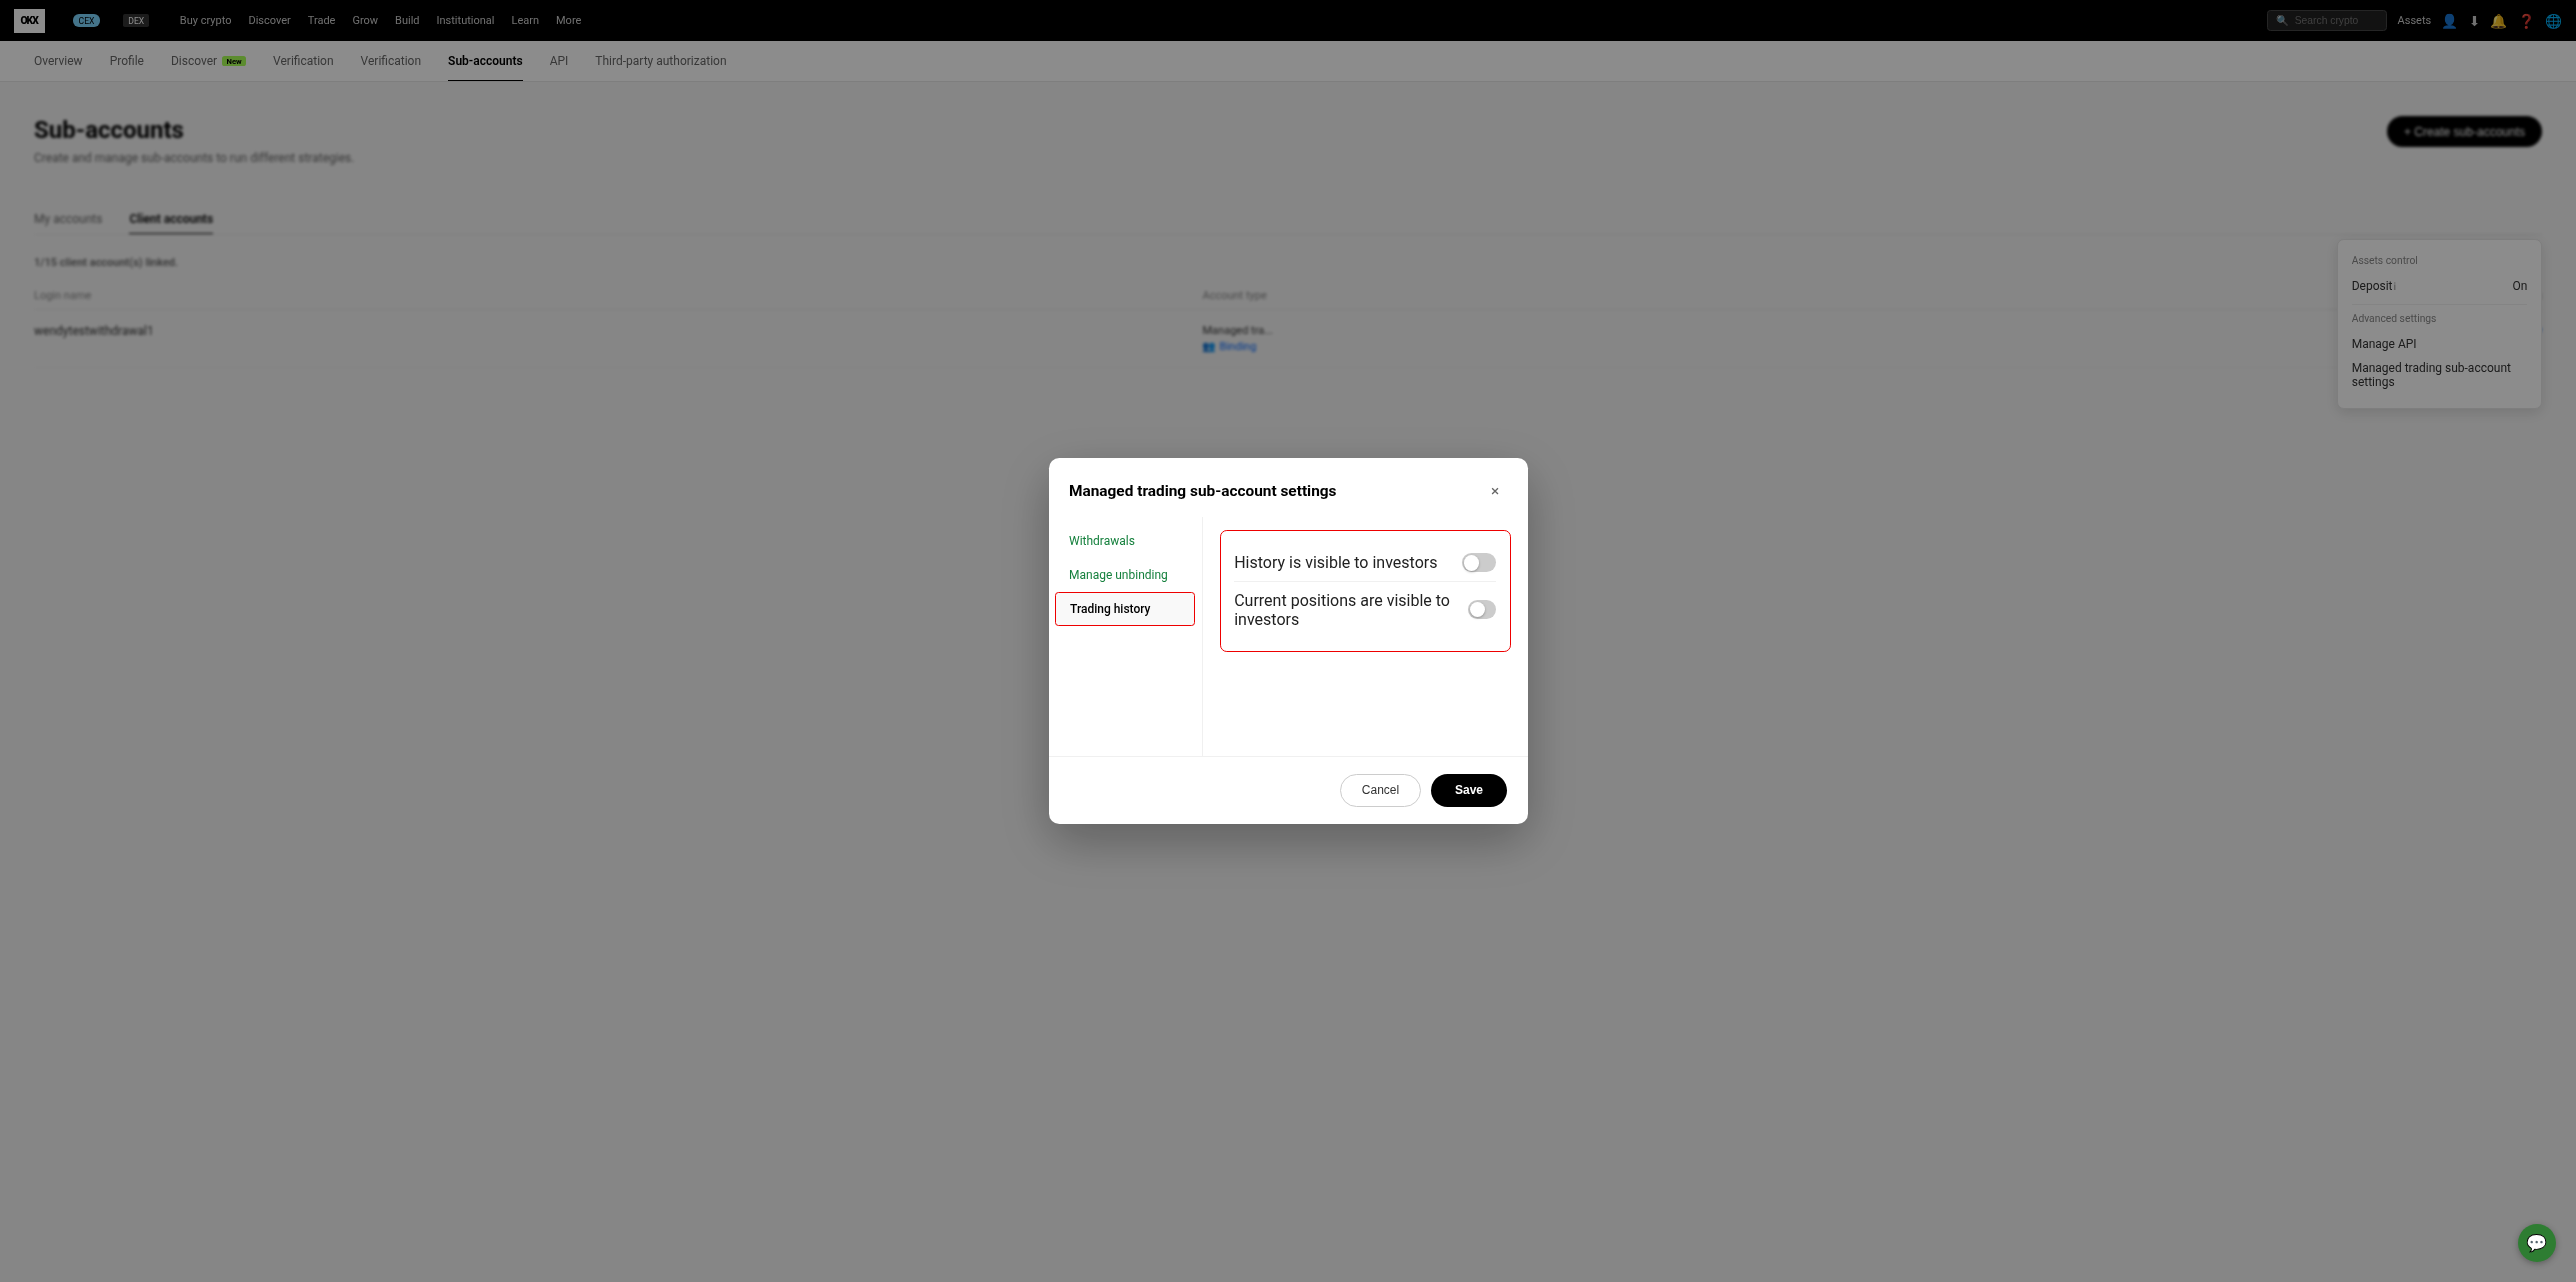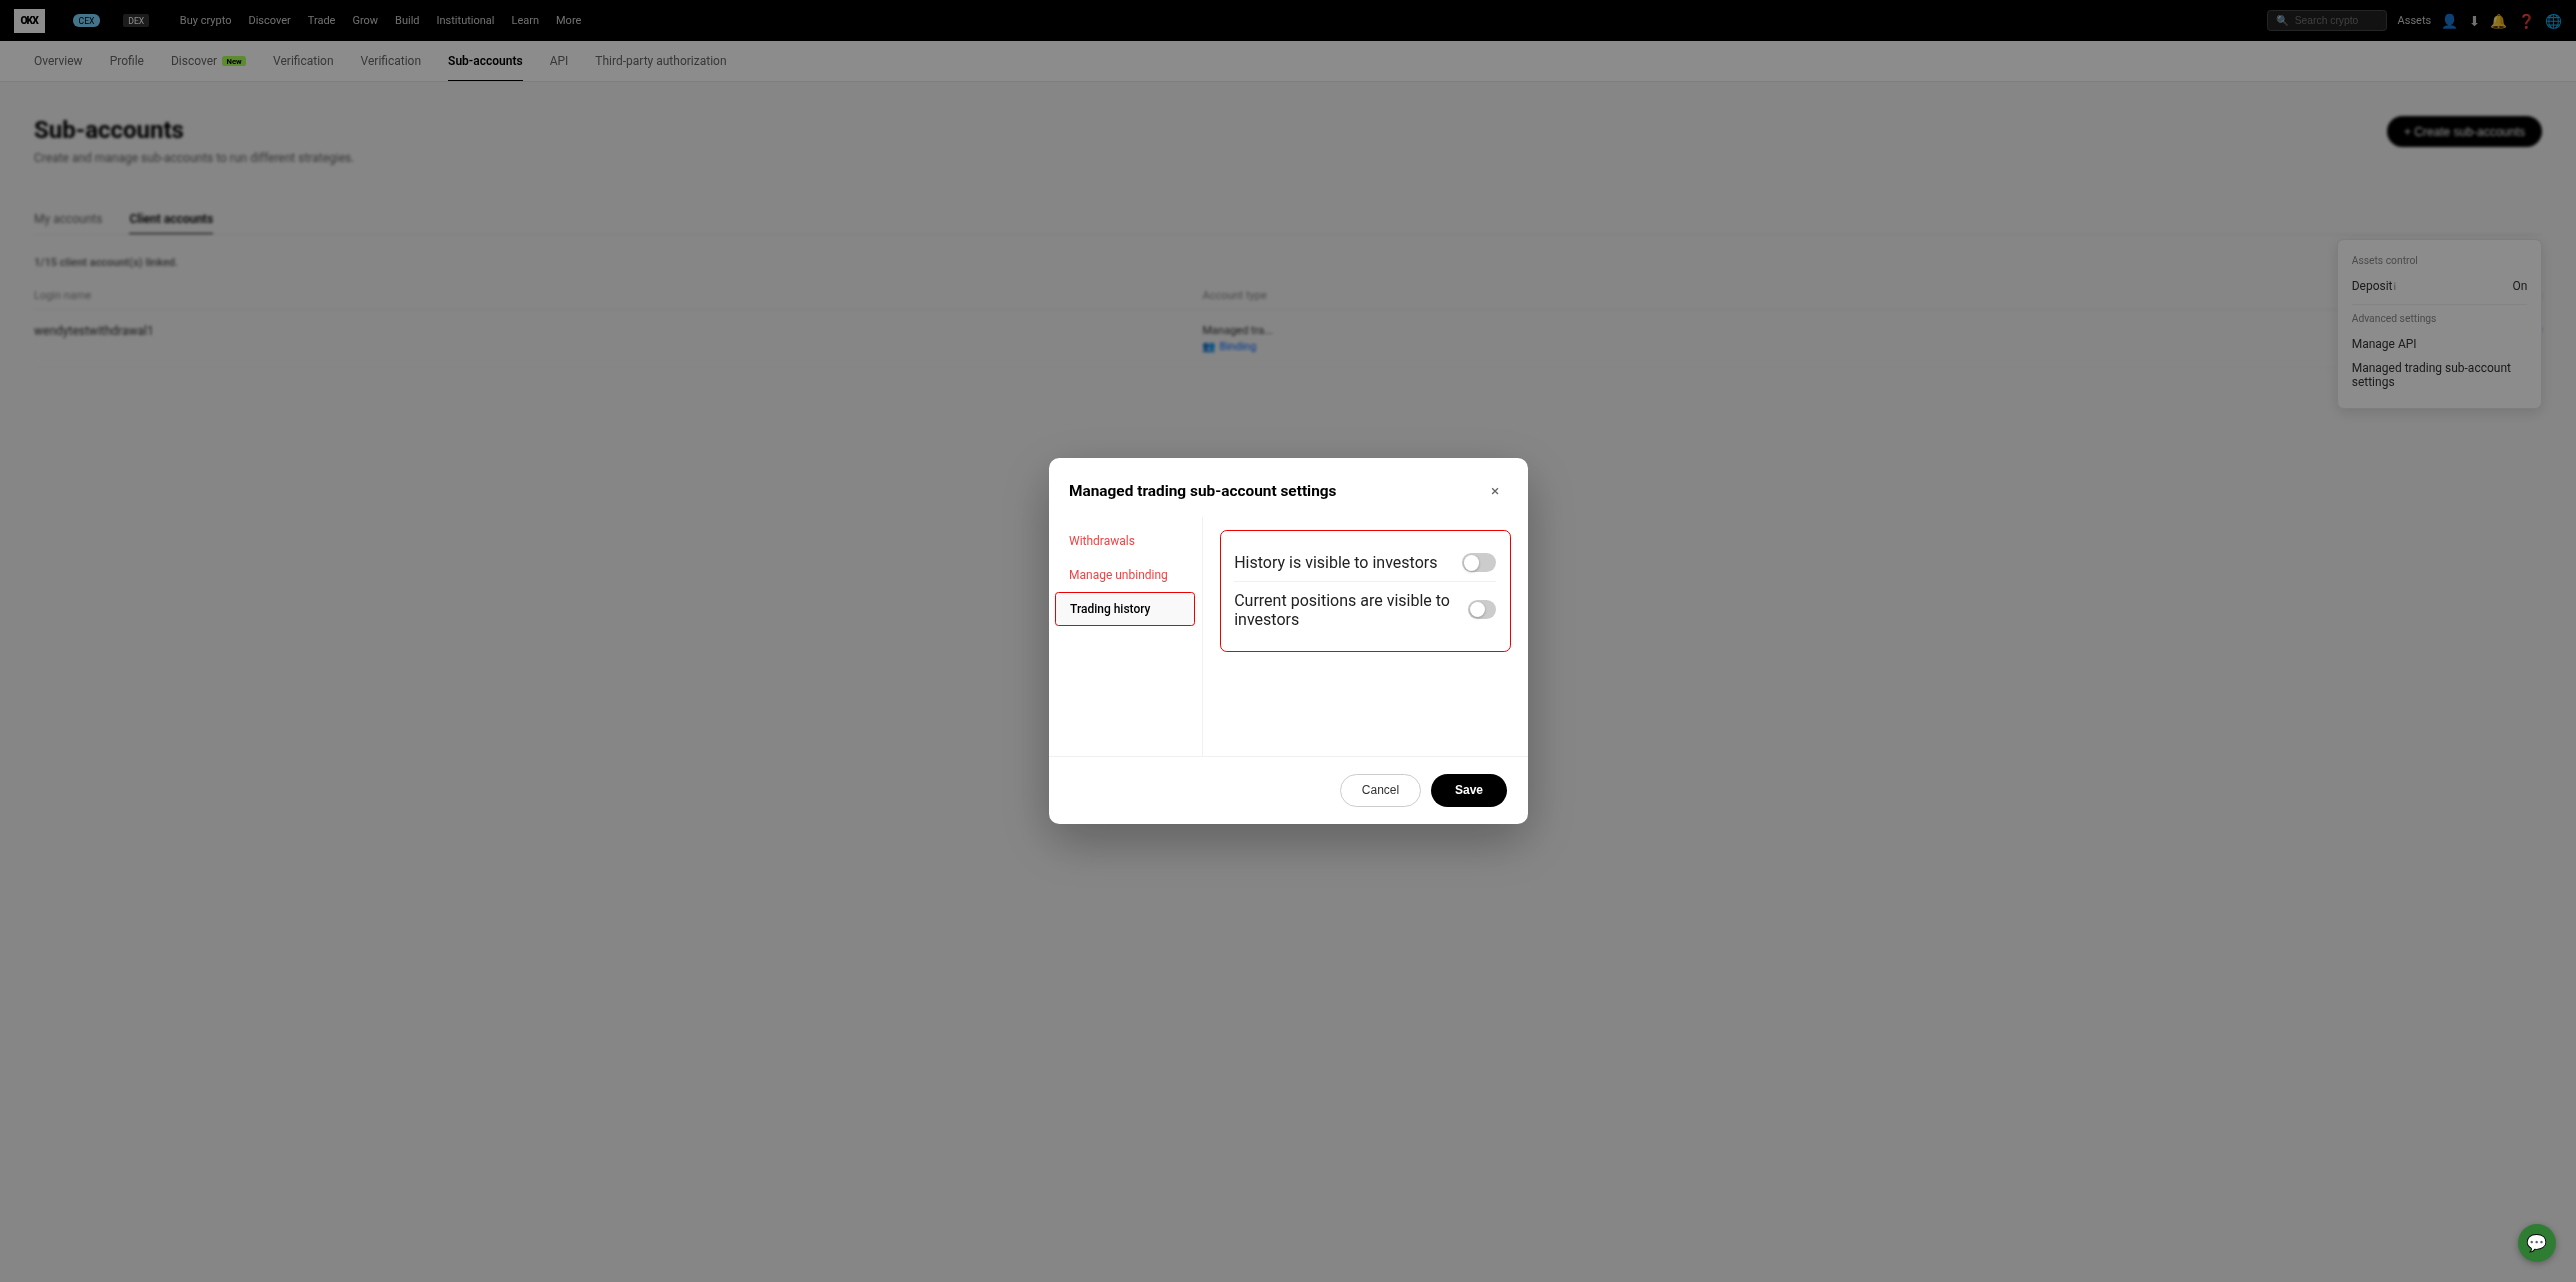--- a/index.html
+++ b/index.html
@@ -296,21 +296,21 @@
       min-height: 239px;
     }
     .modal-sidebar {
       width: 154px;
       border-right: 0.9px solid #f0f0f0;
       padding: 6.8px 0;
     }
     .modal-sidebar-item {
       padding: 10.3px 20.5px;
       font-size: 12px;
-      color: #ef4444;
+      color: #15803d;
       cursor: pointer;
     }
     .modal-sidebar-item.active {
       color: #000;
       font-weight: 500;
       background: #f9f9f9;
       border: 1.7px solid #e00;
       border-radius: 3.4px;
       margin: 0 6.8px;
       padding: 8.6px 13.7px;

